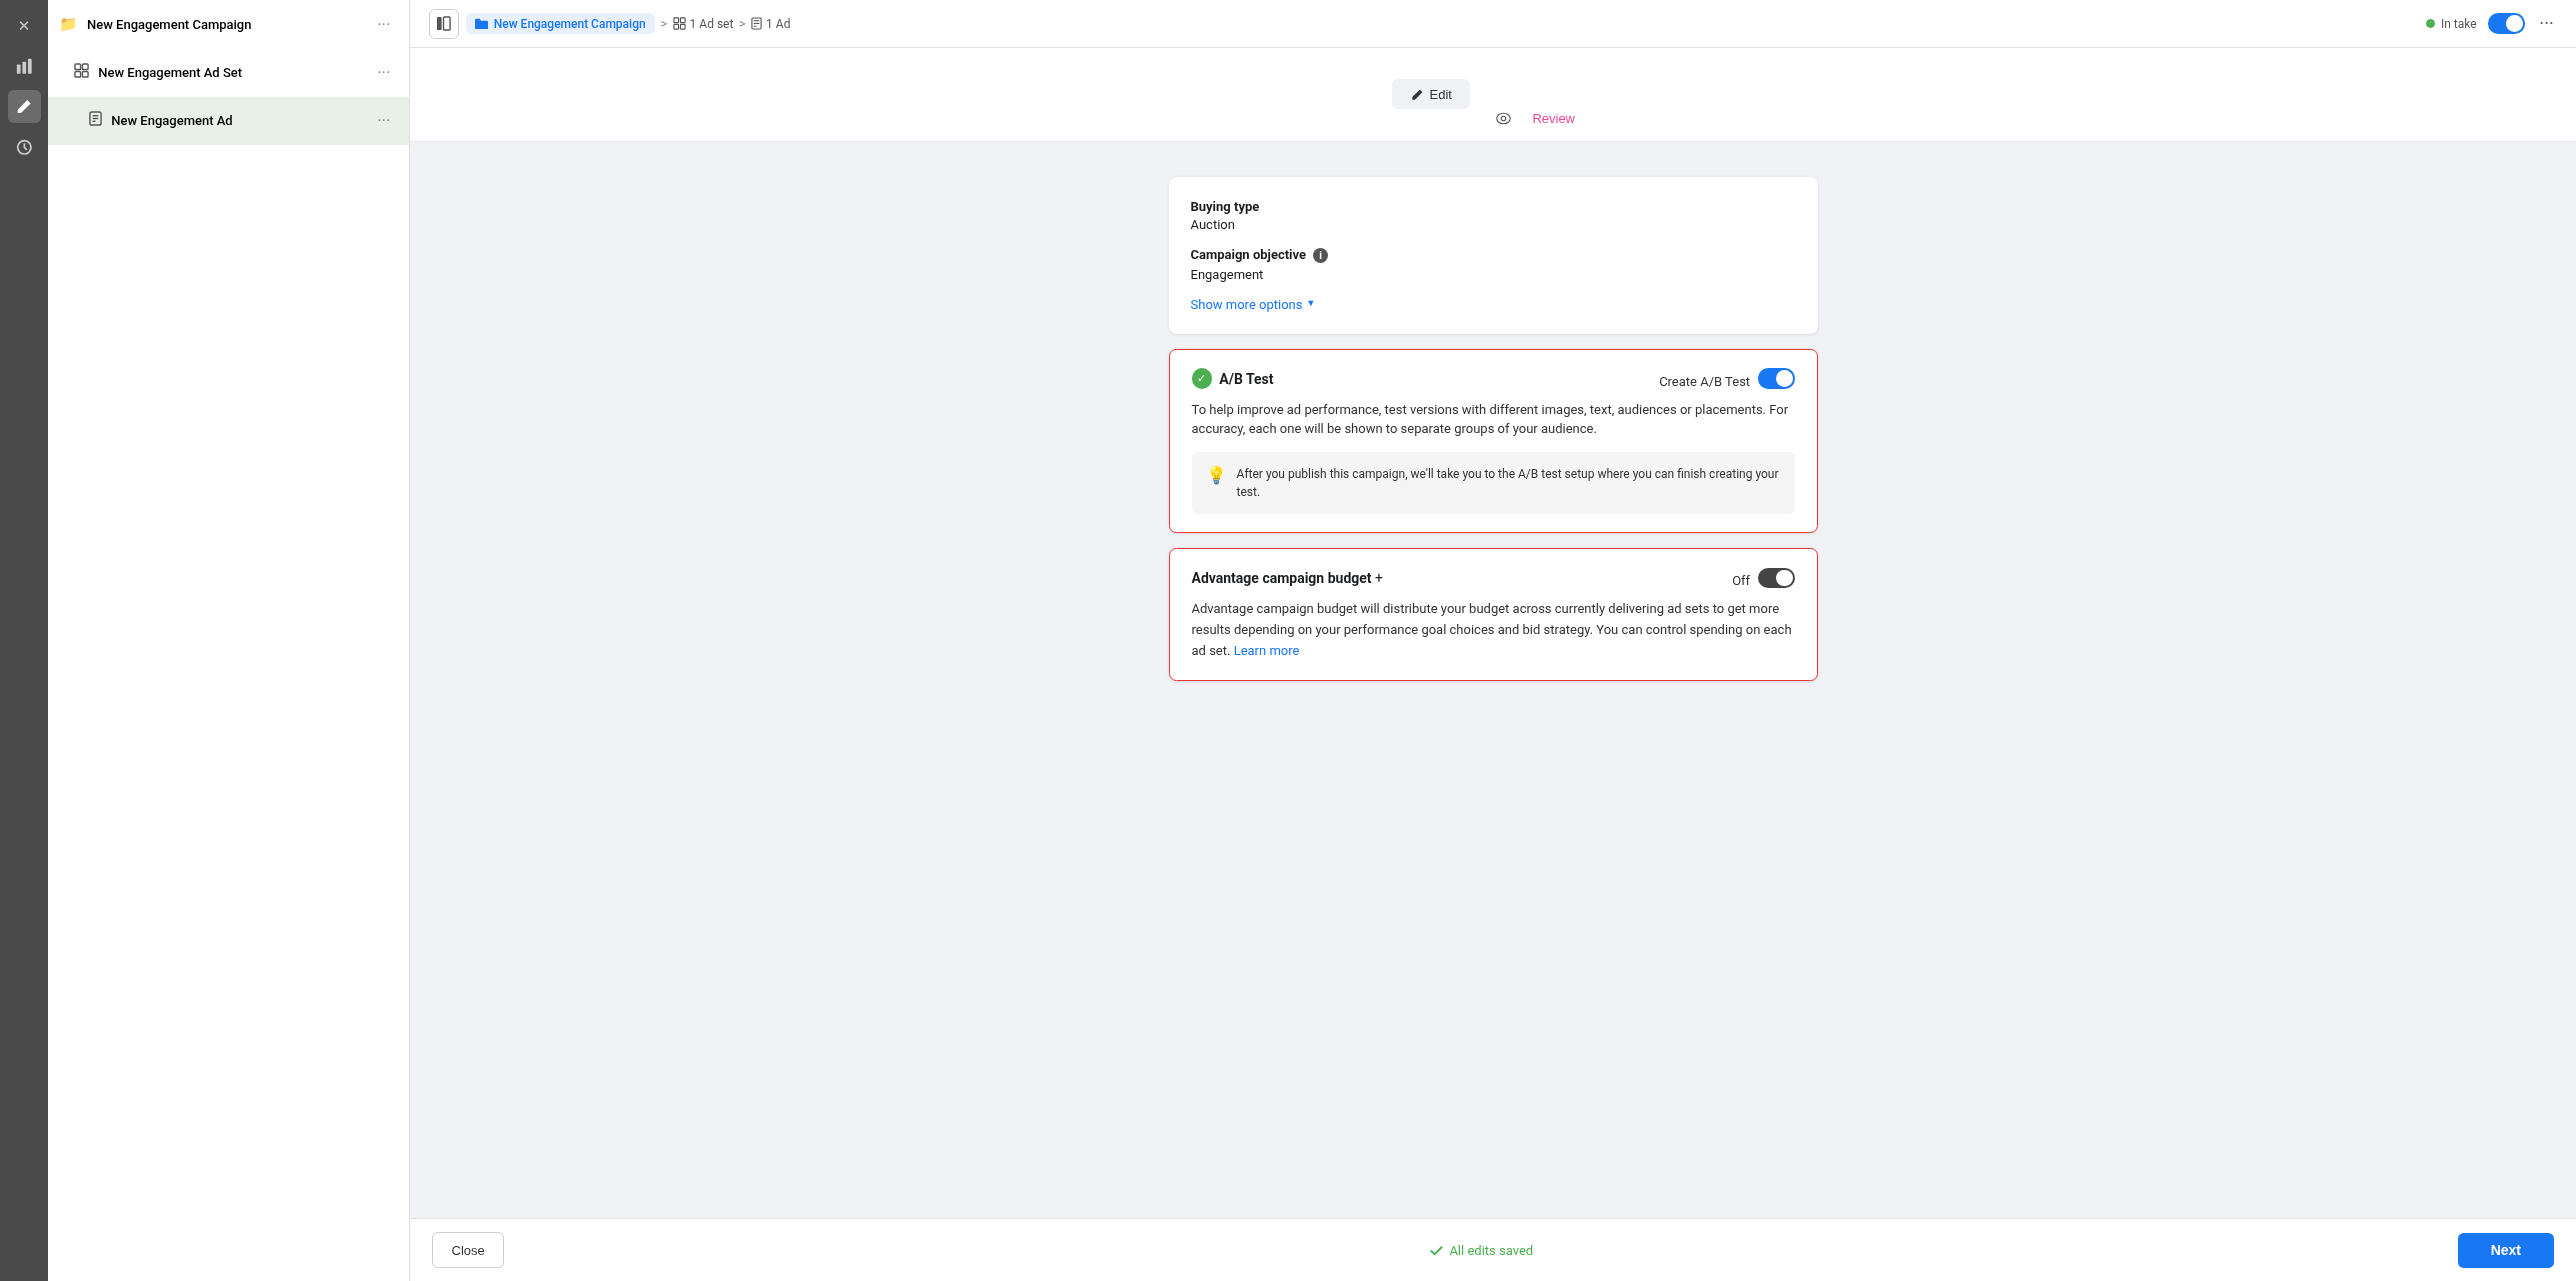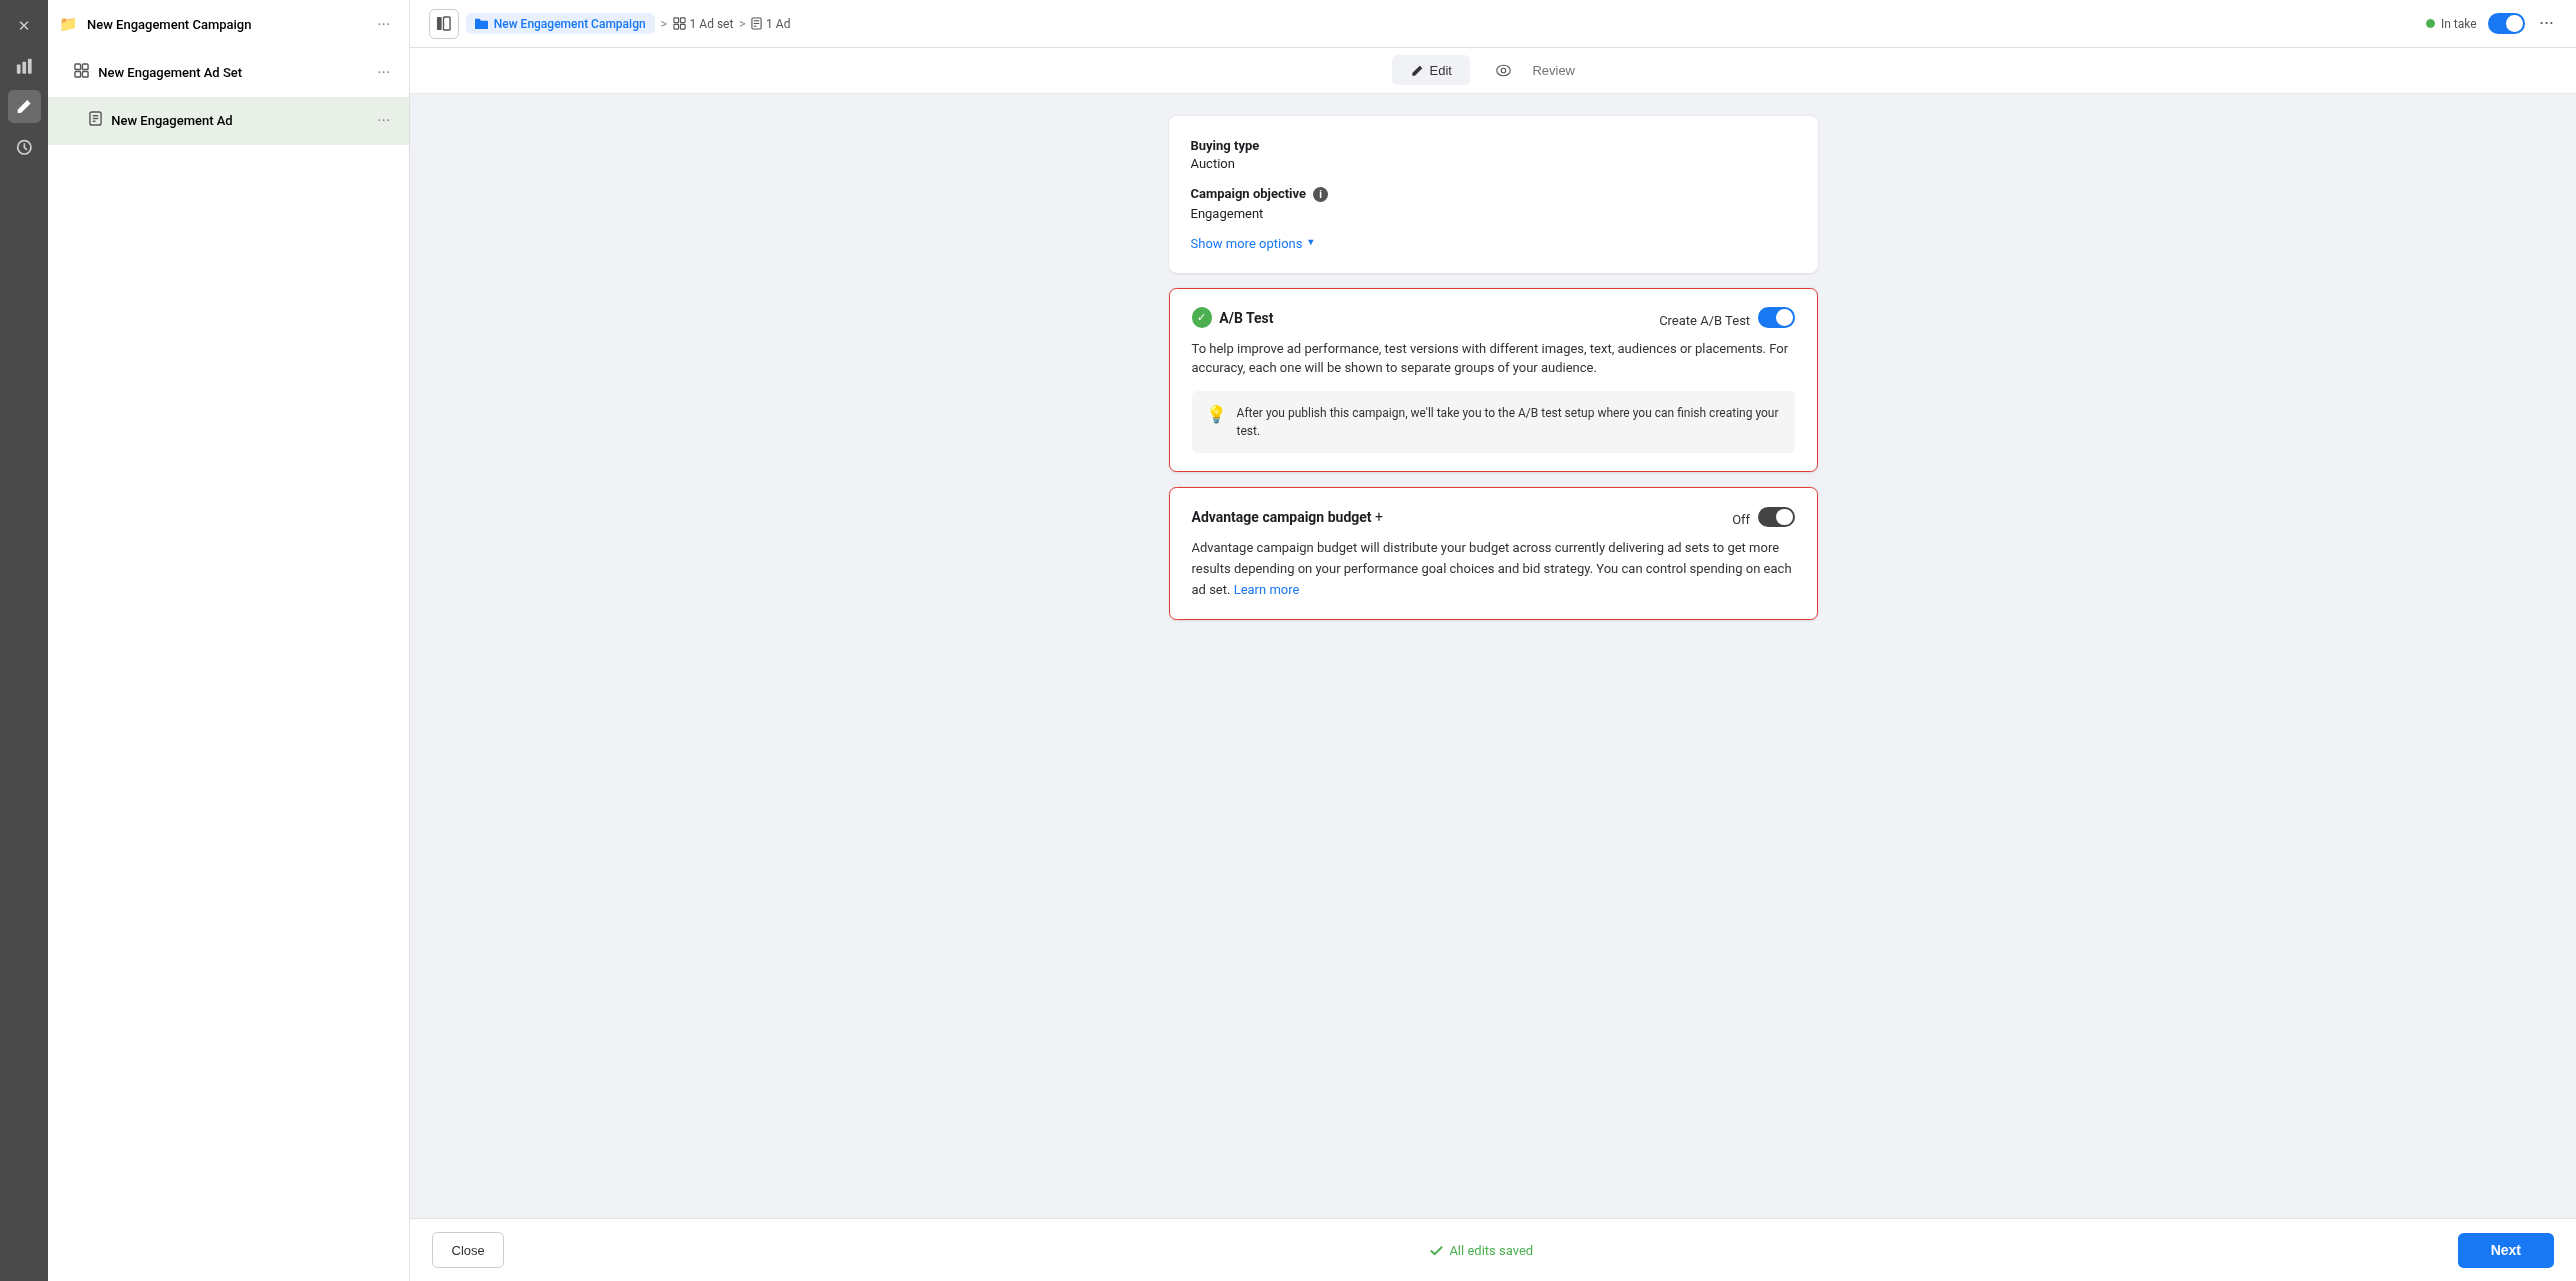--- a/index.html
+++ b/index.html
@@ -209,34 +209,35 @@
     .review-btn {
       display: flex;
       align-items: center;
       gap: 21px;
       padding: 7.4px 18.5px;
       background: transparent;
       border-radius: 5.6px;
       border: none;
       cursor: pointer;
       font-size: 13px;
-      color: #737373;
+      color: #ec4899;
+      margin-top: 48px;
     }
 
     
     .content-scroll {
       flex: 1;
       overflow-y: auto;
       padding: 22px 18.5px;
       background: #f0f2f5;
     }
 
     .content-inner {
       max-width: 649px;
-      margin: 0 auto;
+      margin: 13px auto;
       display: flex;
       flex-direction: column;
       gap: 15px;
     }
 
     
     .campaign-details-card {
       background: #fff;
       border-radius: 7.4px;
       padding: 22px;

